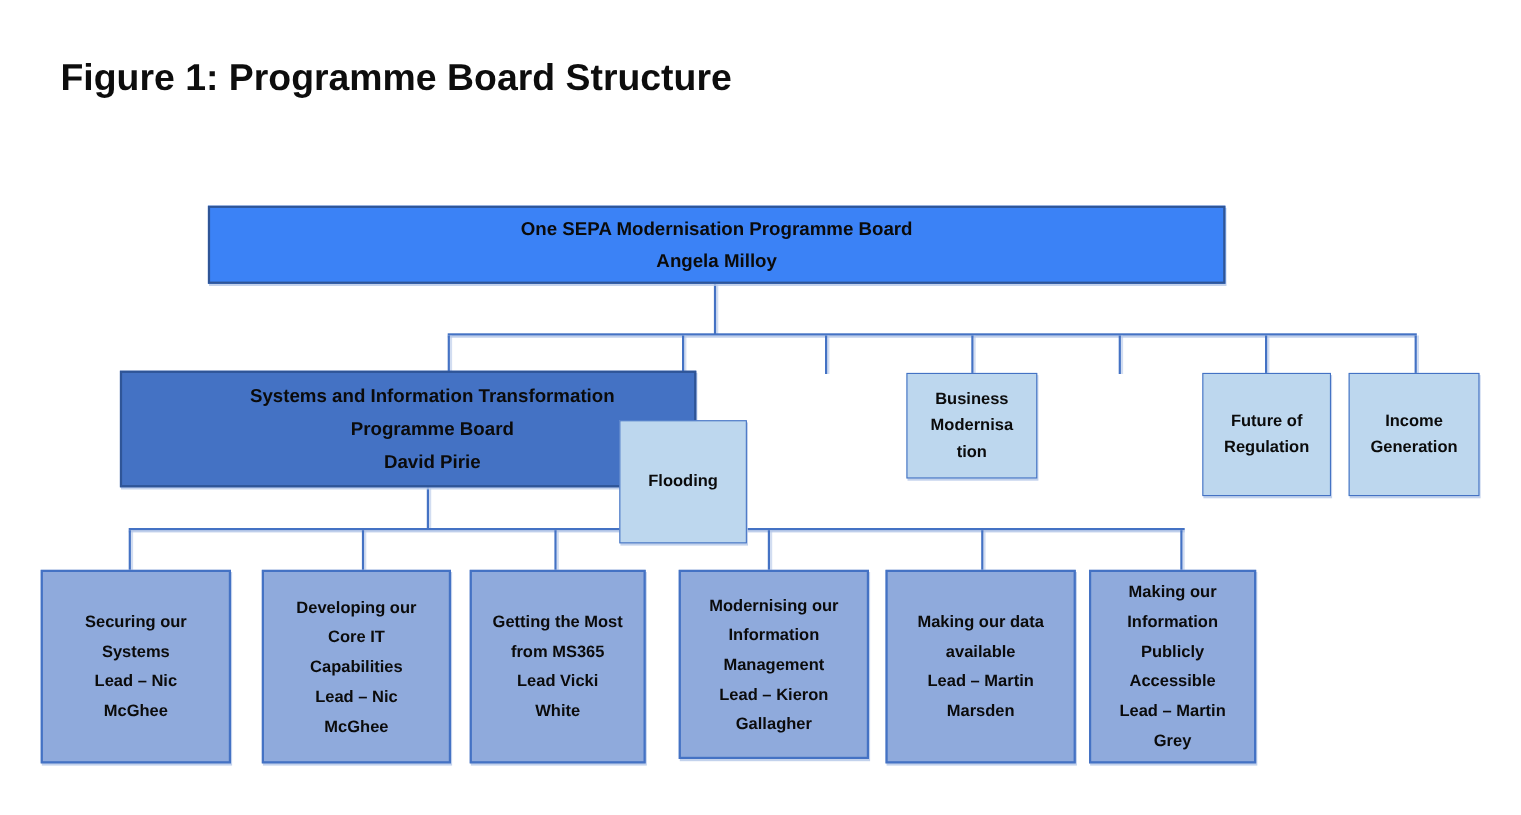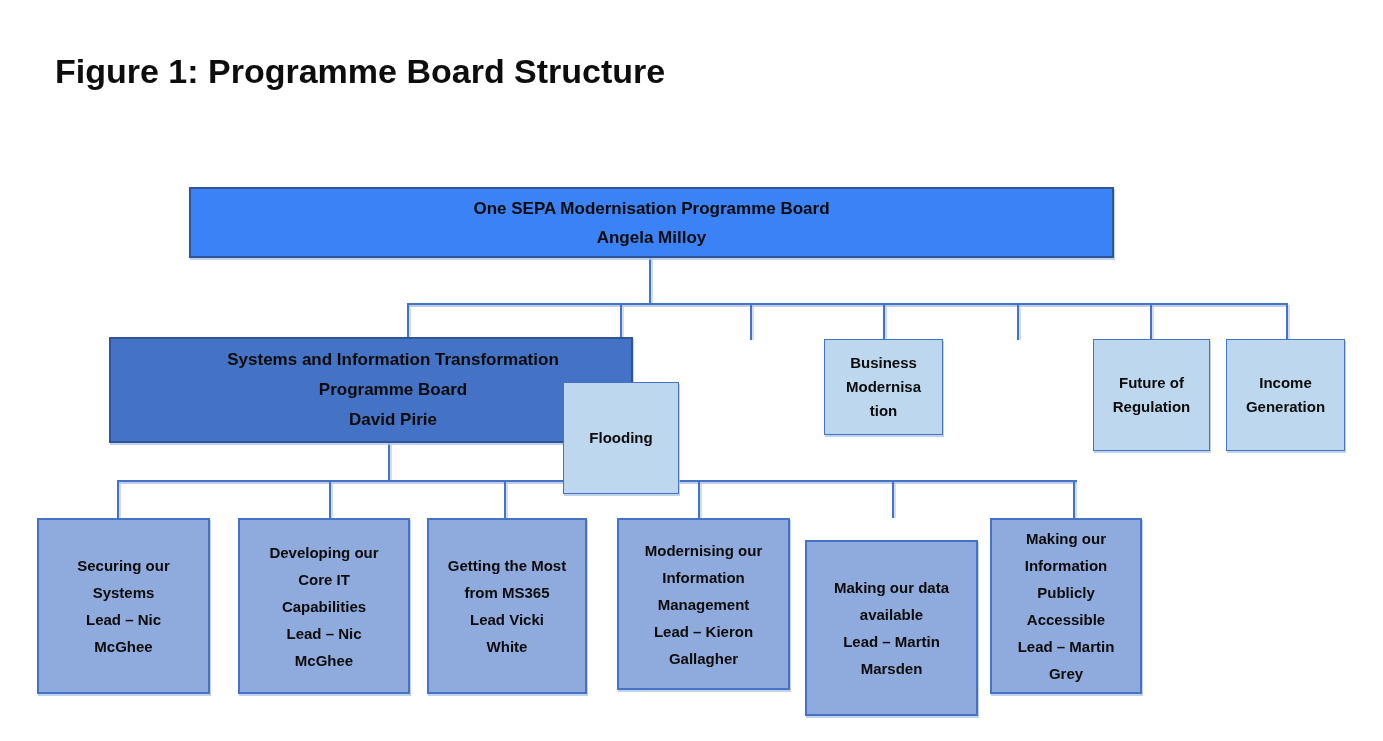--- a/index.html
+++ b/index.html
@@ -96,21 +96,21 @@
 Lead Vicki
 White</span>
   </div>
   <div class="node project" style="left:617px;top:518px;width:173px;height:172px;">
     <span class="txt">Modernising our
 Information
 Management
 Lead – Kieron
 Gallagher</span>
   </div>
-  <div class="node project" style="left:805px;top:540px;width:173px;height:176px;">
+  <div class="node project" style="left:805px;top:518px;width:173px;height:176px;">
     <span class="txt">Making our data
 available
 Lead – Martin
 Marsden</span>
   </div>
   <div class="node project" style="left:990px;top:518px;width:152px;height:176px;">
     <span class="txt">Making our
 Information
 Publicly
 Accessible

